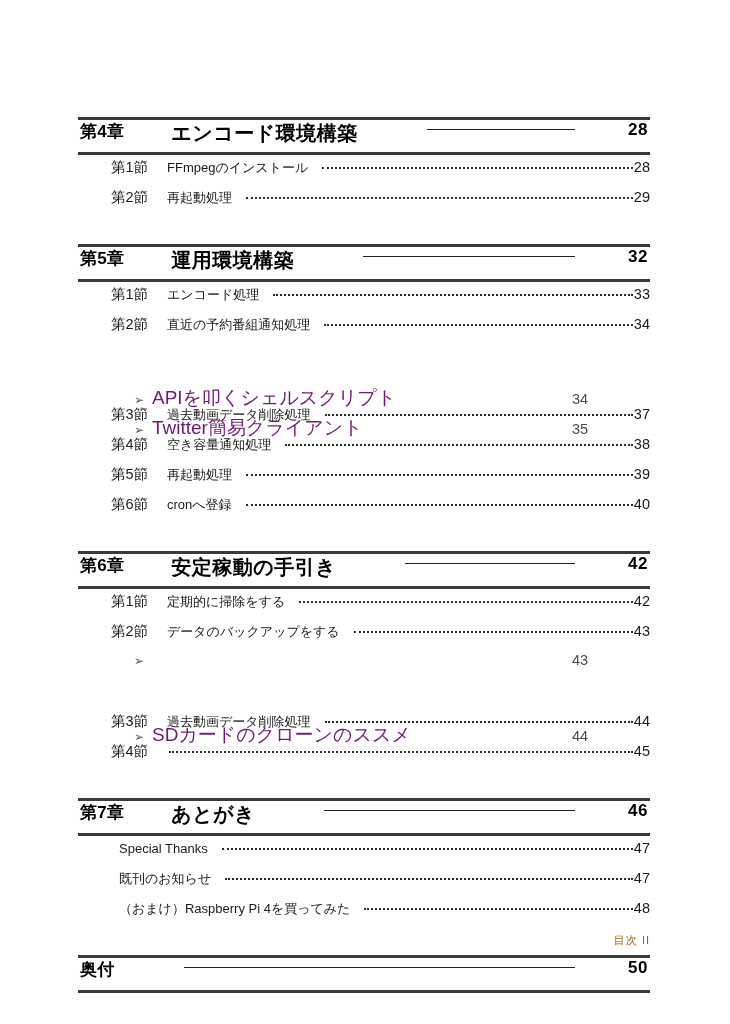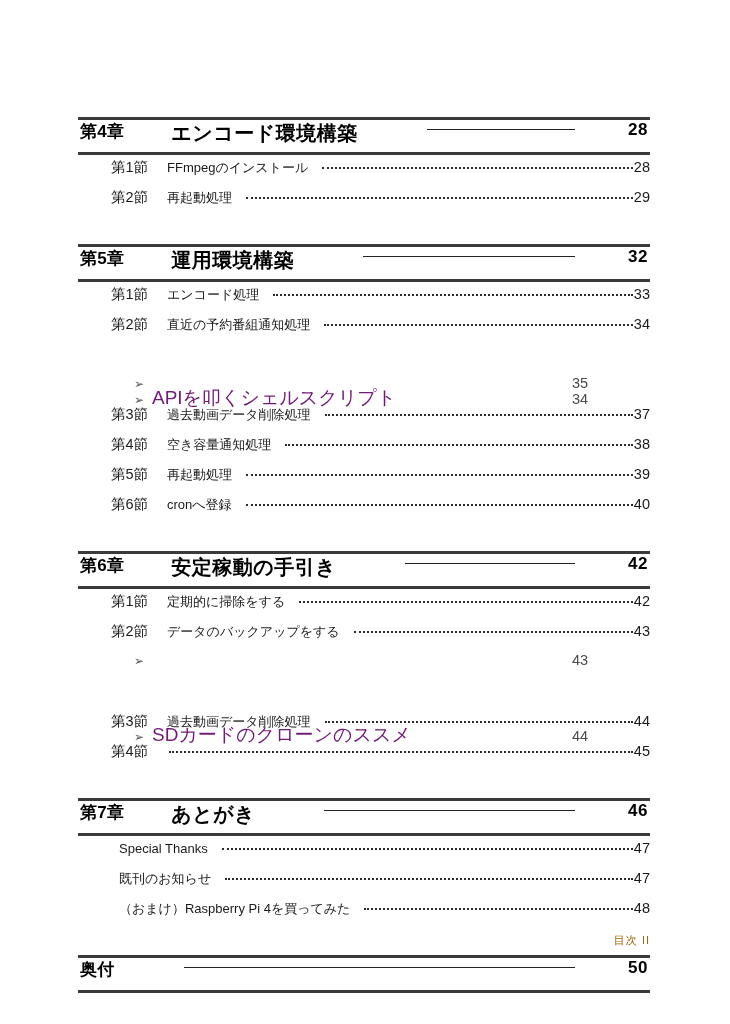--- a/index.html
+++ b/index.html
@@ -241,20 +241,21 @@
             <span class="section-page">34</span>
           </div>
           <div class="bullet-row">
             <span class="bullet-icon">➢</span>
             <span class="bullet-title">APIを叩くシェルスクリプト</span>
             <span class="bullet-spacer"></span>
             <span class="bullet-page">34</span>
           </div>
           <div class="bullet-row">
             <span class="bullet-icon">➢</span>
+            <span class="bullet-title">Twitter簡易クライアント</span>
             <span class="bullet-spacer"></span>
             <span class="bullet-page">35</span>
           </div>
           <div class="section-row">
             <span class="section-num">第3節</span>
             <span class="section-title">過去動画データ削除処理</span>
             <span class="dot-lead"></span>
             <span class="section-page">37</span>
           </div>
           <div class="section-row">

